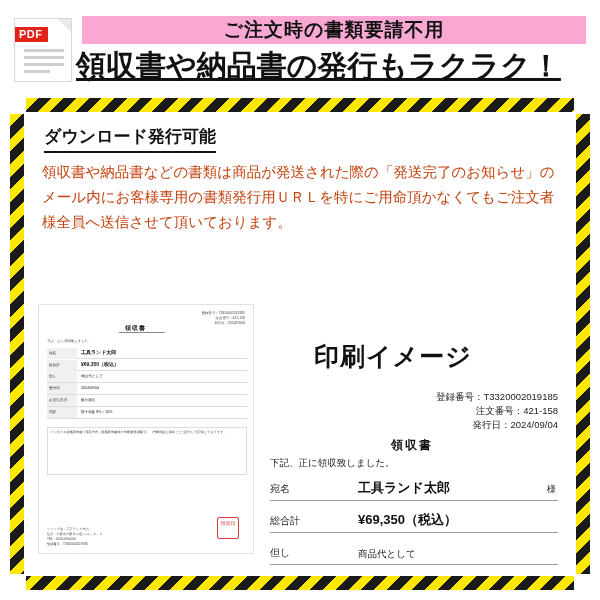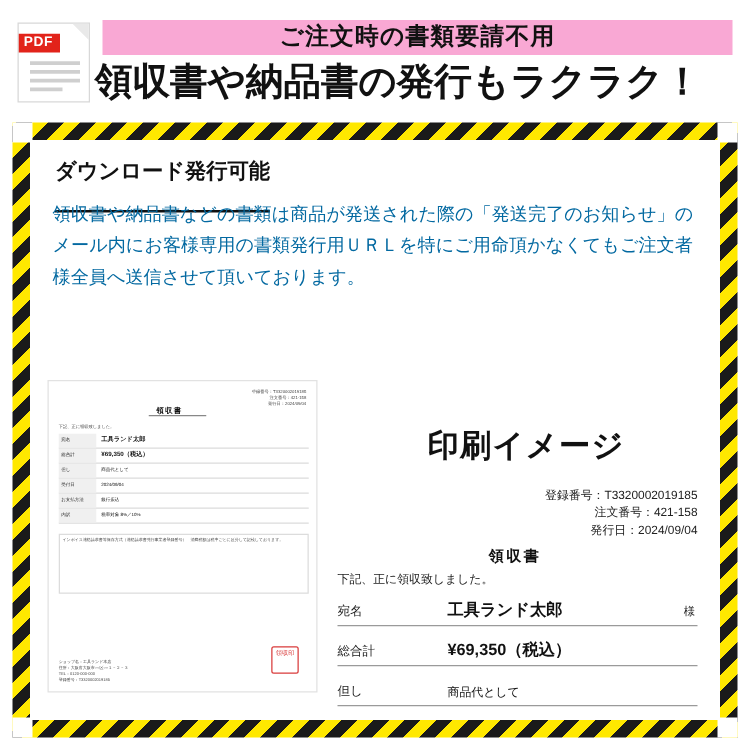--- a/index.html
+++ b/index.html
@@ -96,20 +96,21 @@
     position: absolute;
     left: 76px;
     top: 44px;
     width: 516px;
     font-size: 30px;
     font-weight: bold;
     line-height: 44px;
     color: #111111;
     letter-spacing: 0px;
     white-space: nowrap;
+    text-decoration: underline;
   }
 
   
   .frame {
     position: absolute;
     left: 10px;
     top: 98px;
     width: 580px;
     height: 492px;
     background: repeating-linear-gradient(
@@ -140,33 +141,33 @@
   .notch.br { right: 0; bottom: 0; }
 
   
   .sub-title {
     position: absolute;
     left: 20px;
     top: 14px;
     font-size: 17px;
     font-weight: bold;
     color: #111111;
-    padding-bottom: 20px;
+    padding-bottom: 3px;
     border-bottom: 2px solid #111111;
     line-height: 22px;
     text-align: center;
   }
   .body-copy {
     position: absolute;
     left: 18px;
     top: 48px;
     width: 516px;
     font-size: 14.5px;
     line-height: 25px;
-    color: #0369a1;
+    color: #c2410c;
     letter-spacing: 0px;
   }
   .body-copy p { margin: 0; }
 
   
   .docs {
     position: absolute;
     left: 0;
     top: 192px;
     width: 552px;
@@ -281,21 +282,20 @@
     height: 250px;
   }
   .print-title {
     position: absolute;
     left: 52px;
     top: 36px;
     font-size: 25px;
     font-weight: bold;
     color: #111111;
     letter-spacing: 1px;
-    margin-left: 28px;
   }
   .reg-meta {
     position: absolute;
     right: 4px;
     top: 86px;
     text-align: right;
     font-size: 9.5px;
     line-height: 14px;
     color: #222222;
   }

